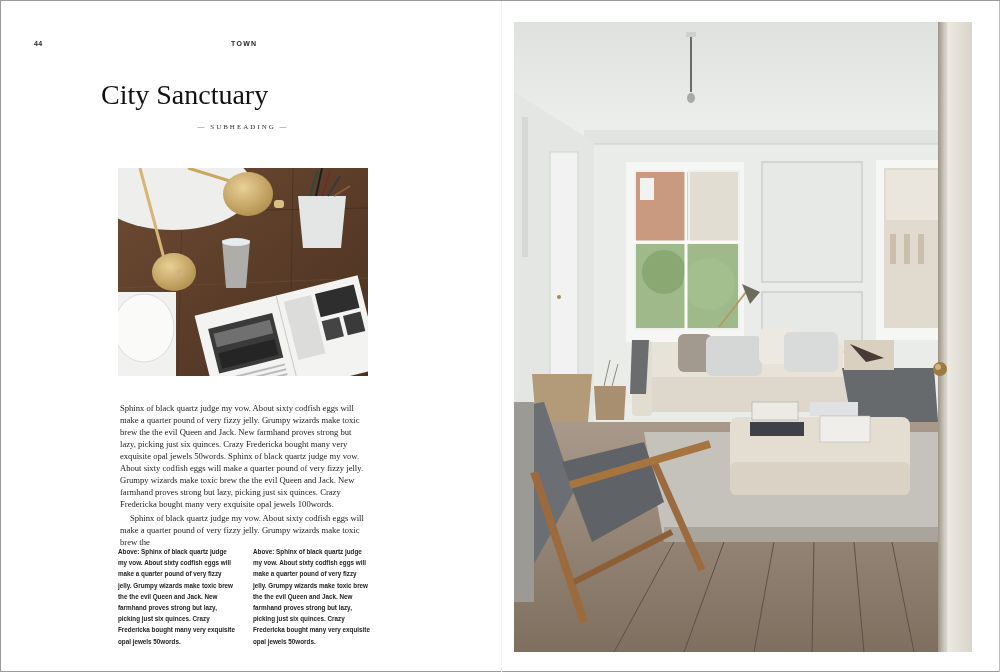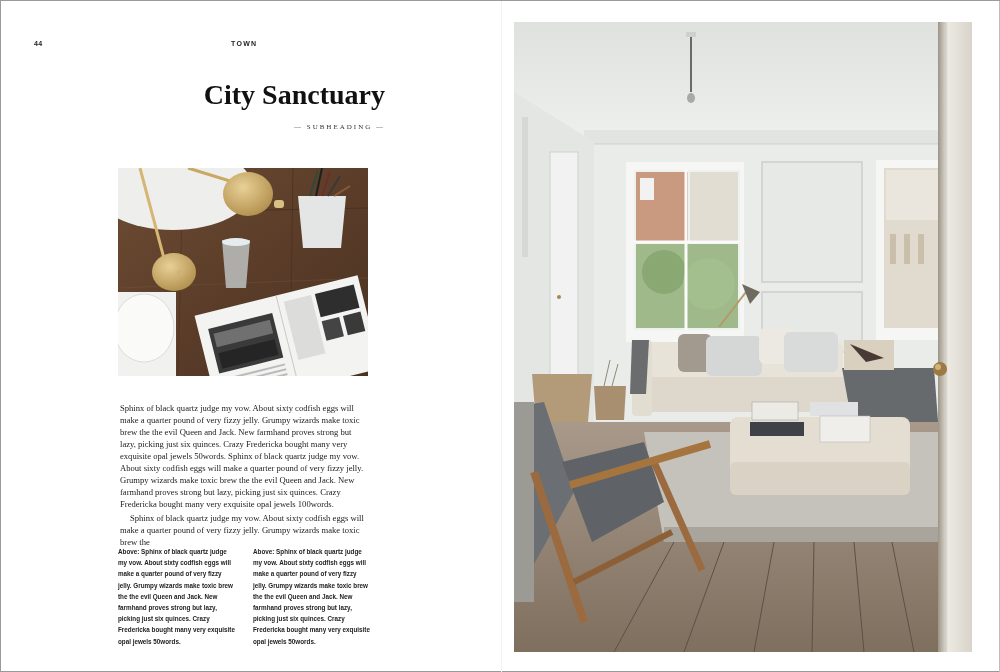--- a/index.html
+++ b/index.html
@@ -4,22 +4,22 @@
 <style>
   * { box-sizing: border-box; margin: 0; padding: 0; }
   html, body { width: 1000px; height: 672px; overflow: hidden; background: #ffffff; }
   body { position: relative; font-family: "Liberation Serif", "DejaVu Serif", serif; color: #1a1a1a; }
 
   .spread { position: absolute; left: 0; top: 0; width: 1000px; height: 672px; border: 1px solid #9a9a9a; border-right: 0; background: #fff; }
 
   .folio { position: absolute; left: 33px; top: 39px; font-family: "Liberation Sans", sans-serif; font-size: 7px; font-weight: bold; letter-spacing: 0.3px; color: #222; }
   .section { position: absolute; left: 230px; top: 39px; font-family: "Liberation Sans", sans-serif; font-size: 7px; font-weight: bold; letter-spacing: 1.3px; color: #222; }
 
-  .title { position: absolute; left: 100px; width: 284px; top: 78px; text-align: right; font-size: 28px; font-weight: bold; color: #111; letter-spacing: 0px; }
-  .subheading { position: absolute; left: 100px; width: 284px; top: 122px; text-align: right; font-size: 7px; letter-spacing: 2px; color: #333; }
+  .title { position: absolute; left: 100px; width: 284px; top: 78px; text-align: left; font-size: 28px; font-weight: normal; color: #111; letter-spacing: 0px; }
+  .subheading { position: absolute; left: 100px; width: 284px; top: 122px; text-align: center; font-size: 7px; letter-spacing: 2px; color: #333; }
 
   .photo-left { position: absolute; left: 117px; top: 167px; width: 250px; height: 208px; overflow: hidden; background: #6b4a33; }
 
   .body-text { position: absolute; left: 117px; top: 399px; width: 252px; font-size: 8.6px; line-height: 12px; color: #222; text-align: left; }
   .body-text p { margin: 2px; }
   .body-text p.indent { text-indent: 10px; }
 
   .caption { position: absolute; top: 545px; width: 118px; font-family: "Liberation Sans", sans-serif; font-size: 6.3px; line-height: 11.2px; font-weight: bold; color: #222; }
   .caption.c1 { left: 117px; }
   .caption.c2 { left: 252px; }

